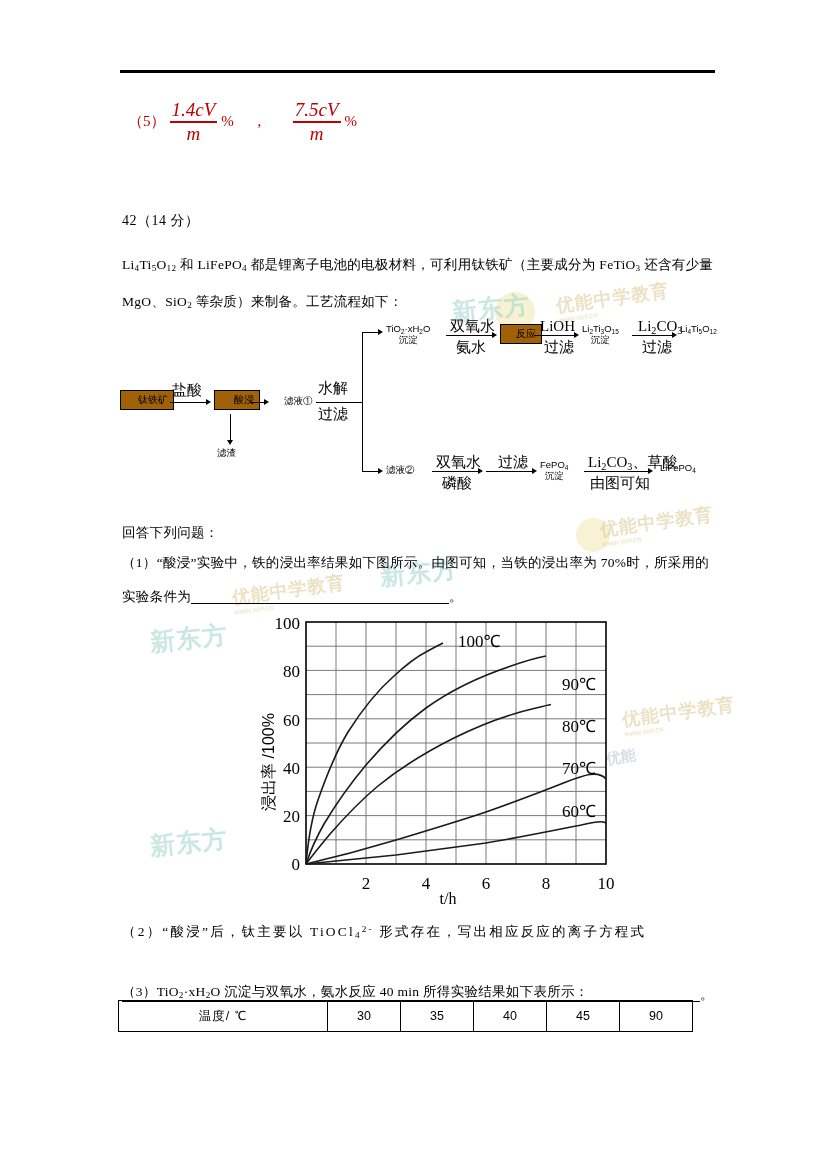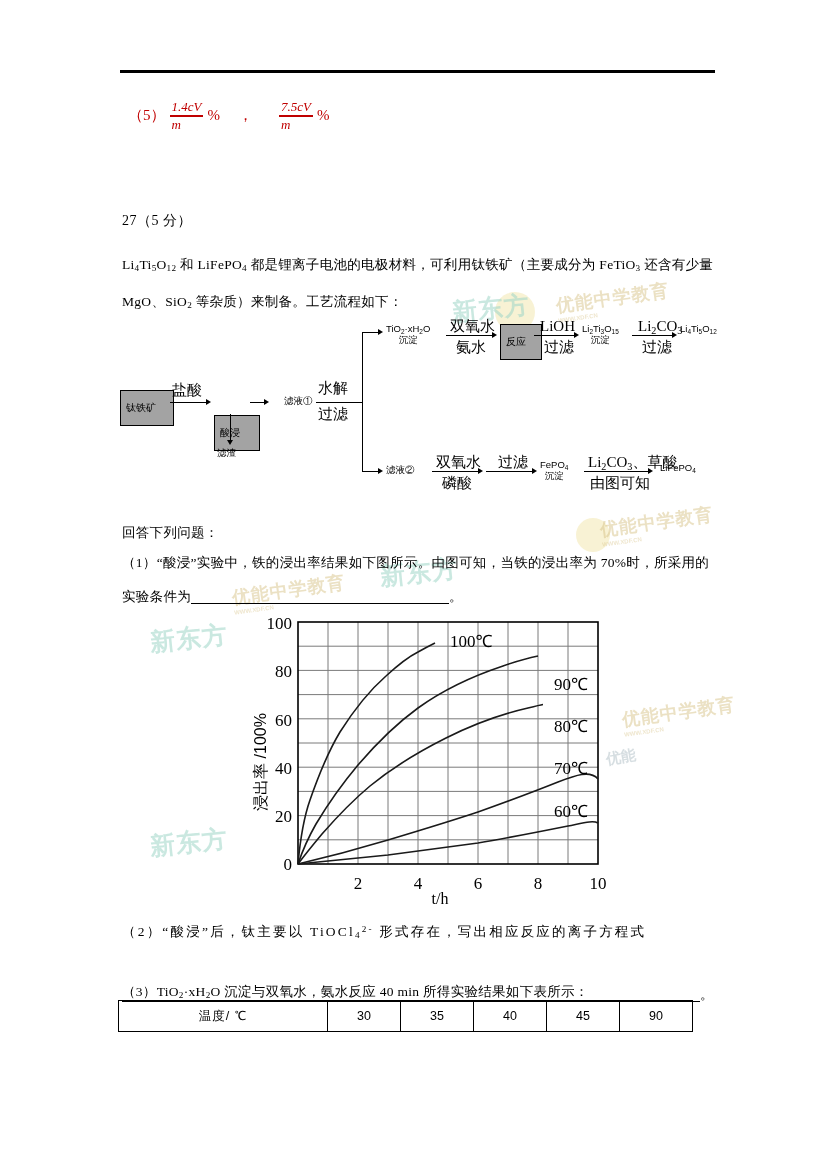--- a/index.html
+++ b/index.html
@@ -80,25 +80,25 @@
     color: #c00000;
     font-size: 15px;
     display: flex;
     align-items: center;
     gap: 4px;
     font-family: "Liberation Serif", serif;
   }
   .ans5 .comma { margin: 0 22px 0 14px; }
   .frac {
     display: inline-block;
-    text-align: left;
+    text-align: center;
     vertical-align: middle;
     line-height: 1.05;
     font-style: italic;
-    font-size: 13px;
+    font-size: 19px;
   }
   .frac .num { display:block; padding: 0 2px; }
   .frac .bar { display:block; height: 2px; background: #c00000; margin: 1px 0; }
   .frac .den { display:block; padding: 0 2px; }
   .pct { font-size: 15px; }
 
   .q-head {
     position: absolute;
     left: 122px;
     top: 212px;
@@ -131,24 +131,24 @@
     left: 120px;
     top: 320px;
     width: 600px;
     height: 185px;
     font-size: 9.5px;
     font-family: "Liberation Sans", sans-serif;
   }
   .flow .box {
     position: absolute;
     border: 1.4px solid #000;
-    text-align: left;
+    text-align: right;
     line-height: 1;
-    padding: 12px 5px;
-    background: #a3a3a3;
+    padding: 4px 5px;
+    background: #a16207;
     white-space: nowrap;
     font-size: 10px;
   }
   .flow .node {
     position: absolute;
     white-space: nowrap;
     text-align: center;
     line-height: 1.15;
     background: transparent;
     font-size: 9.5px;
@@ -182,21 +182,21 @@
     position: absolute;
     width: 0; height: 0;
     border-top: 5px solid #000;
     border-left: 3.2px solid transparent;
     border-right: 3.2px solid transparent;
   }
 
   
   .chart-wrap {
     position: absolute;
-    left: 228px;
+    left: 236px;
     top: 612px;
     width: 400px;
     height: 292px;
   }
   .chart-wrap svg { display: block; }
 
   
   .data-table {
     position: absolute;
     left: 118px;
@@ -258,35 +258,35 @@
   <span class="pct">%</span>
   <span class="comma">，</span>
   <span class="frac">
     <span class="num">7.5cV</span>
     <span class="bar"></span>
     <span class="den">m</span>
   </span>
   <span class="pct">%</span>
 </div>
 
-<div class="q-head">27（5 分）</div>
+<div class="q-head">42（14 分）</div>
 
 <div class="para p-intro">
   Li<sub>4</sub>Ti<sub>5</sub>O<sub>12</sub> 和 LiFePO<sub>4</sub> 都是锂离子电池的电极材料，可利用钛铁矿（主要成分为 FeTiO<sub>3</sub> 还含有少量 MgO、SiO<sub>2</sub> 等杂质）来制备。工艺流程如下：
 </div>
 
 <div class="flow">
 
   <div class="box" style="left:0px;top:70px;width:42px;">钛铁矿</div>
 
   <div class="lbl" style="left:52px;top:62px;">盐酸</div>
   <div class="hline" style="left:50px;top:82px;width:38px;"></div>
   <div class="arrow-r" style="left:86px;top:78.5px;"></div>
 
-  <div class="box" style="left:94px;top:70px;width:34px;margin-top:25px;">酸浸</div>
+  <div class="box" style="left:94px;top:70px;width:34px;">酸浸</div>
 
   <div class="vline" style="left:110px;top:94px;height:28px;"></div>
   <div class="arrow-d" style="left:107px;top:120px;"></div>
   <div class="node" style="left:97px;top:128px;">滤渣</div>
 
   <div class="hline" style="left:130px;top:82px;width:16px;"></div>
   <div class="arrow-r" style="left:144px;top:78.5px;"></div>
   <div class="node" style="left:164px;top:76px;text-align:center;">滤液①</div>
 
   <div class="lbl" style="left:198px;top:60px;">水解</div>

